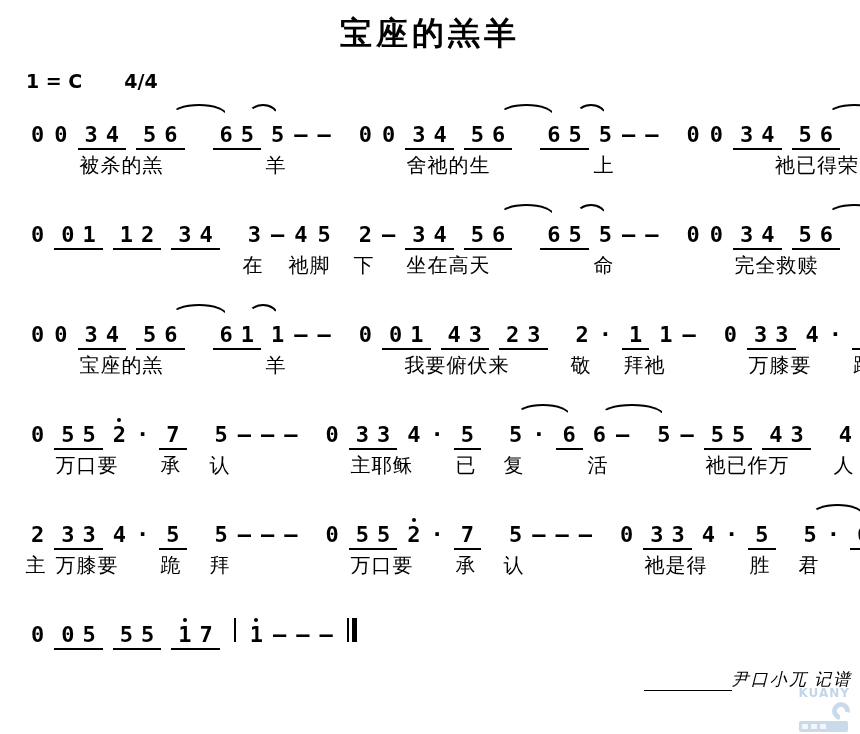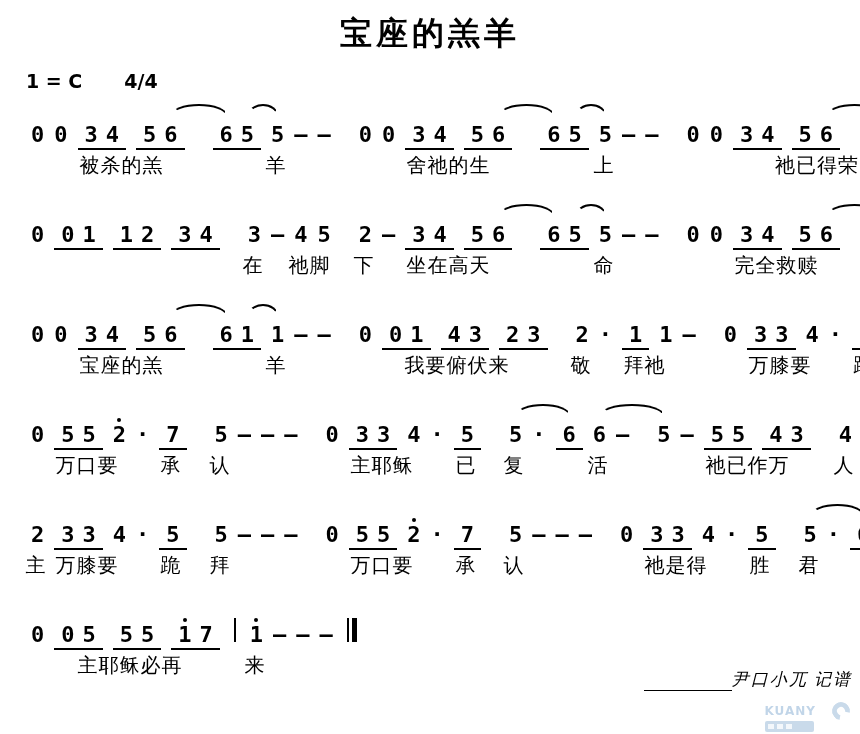--- a/index.html
+++ b/index.html
@@ -40,21 +40,21 @@
   }
   .lyrics{position:relative;height:30px;margin-top:6px;font-size:20px;}
   .lyr{position:absolute;top:0;white-space:nowrap;letter-spacing:1px;}
   .attribution{
     position:absolute;top:668px;right:8px;
     display:flex;align-items:flex-end;gap:0;
   }
   .attr-line{width:88px;border-top:1.5px solid #000;height:0;}
   .attr-text{font-style:italic;font-size:17px;letter-spacing:2px;}
   .watermark{position:absolute;right:10px;bottom:2px;opacity:.55;}
-  .wm-row{display:flex;align-items:center;gap:16px;}
+  .wm-row{display:flex;align-items:flex-end;gap:2px;flex-direction:column;}
   .wm-text{
     font-family:"DejaVu Sans",sans-serif;font-weight:700;font-size:12px;
     color:#8fb3d6;letter-spacing:1px;
   }
   .wm-swoosh{
     width:18px;height:18px;border:5px solid #9dbcd9;border-radius:50%;
     border-bottom-color:transparent;transform:rotate(-35deg);box-sizing:border-box;
   }
   .wm-badge{width:46px;height:11px;background:#9dbcd9;border-radius:2px;margin-top:1px;
     display:flex;align-items:center;gap:3px;padding-left:3px;}
@@ -302,24 +302,20 @@
         <span class="bar"></span>
         <span class="nt">1<span class="octdot"></span></span>
         <span class="nt">–</span>
         <span class="nt">–</span>
         <span class="nt">–</span>
         <span class="fin">
           <span class="fb1"></span>
           <span class="fb2"></span>
         </span>
       </div>
-      <div class="lyrics">
-        <span class="lyr" style="left: 51.5px;">主耶稣必再</span>
-        <span class="lyr" style="left: 218.5px;">来</span>
-      </div>
     </div>
   </div>
 
 <div class="attribution">
   <div class="attr-line"></div>
   <span class="attr-text">尹口小兀 记谱</span>
 </div>
 
 <div class="watermark">
   <div class="wm-row">

